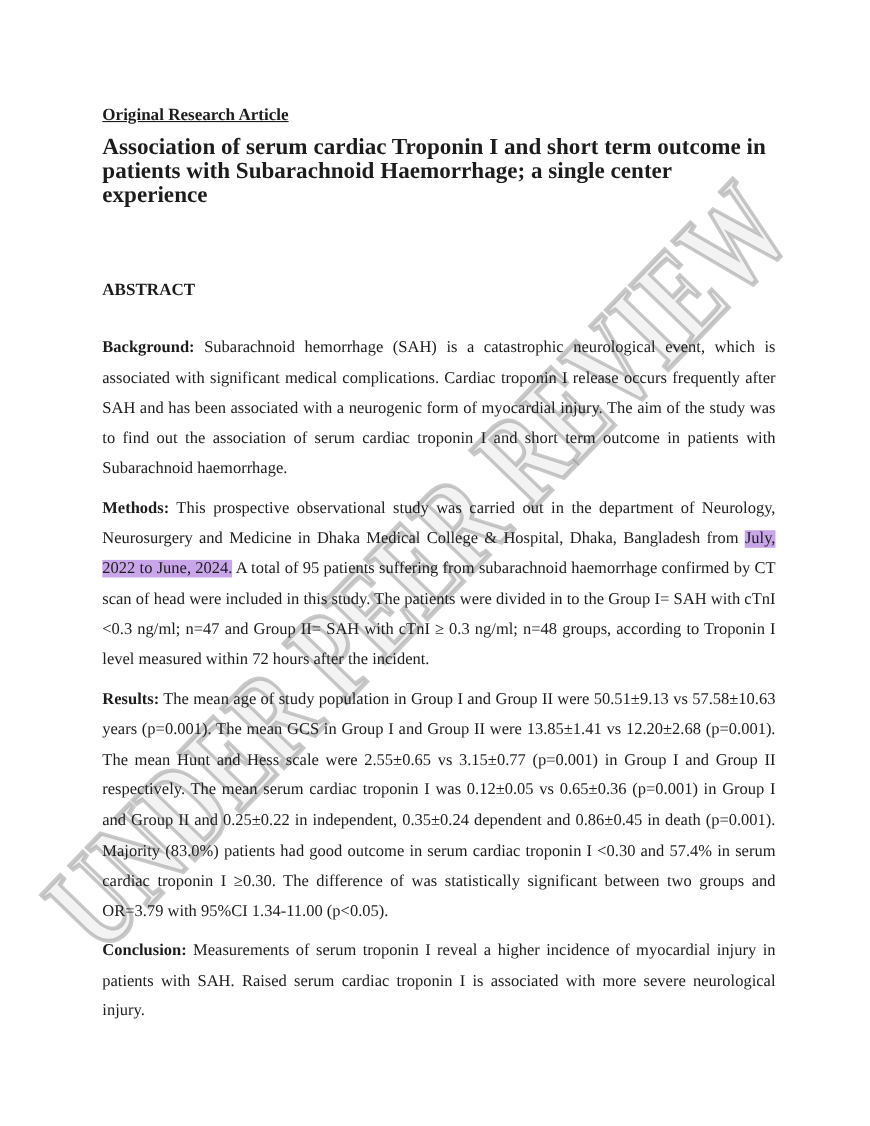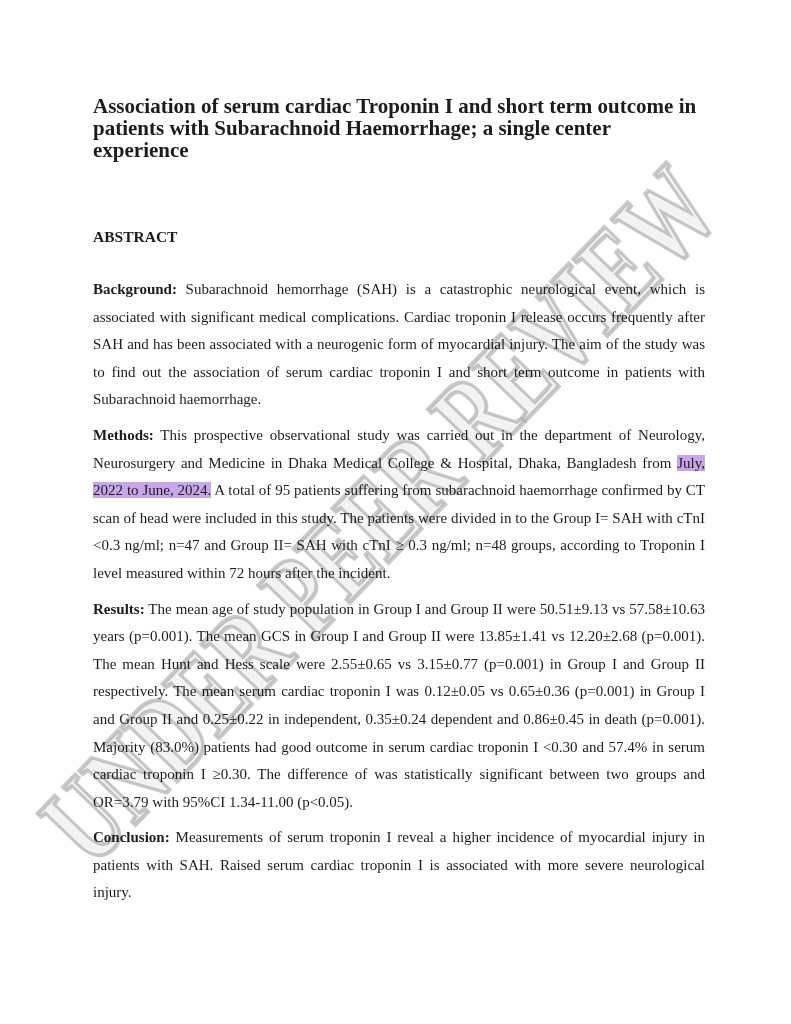--- a/index.html
+++ b/index.html
@@ -70,20 +70,21 @@
 </style>
 </head>
 <body>
 
 <div class="page">
 
   <div class="watermark">UNDER PEER REVIEW</div>
 
   <div class="content">
 
+    <h1 class="article-type">Original Research Article</h1>
 
     <h2 class="paper-title">Association of serum cardiac Troponin I and short term outcome in patients with Subarachnoid Haemorrhage; a single center experience</h2>
 
     <h3 class="abstract-heading">ABSTRACT</h3>
 
     <p class="para"><strong>Background:</strong><span> Subarachnoid hemorrhage (SAH) is a catastrophic neurological event, which is associated with significant medical complications. Cardiac troponin I release occurs frequently after SAH and has been associated with a neurogenic form of myocardial injury. The aim of the study was to find out the association of serum cardiac troponin I and short term outcome in patients with Subarachnoid haemorrhage.</span></p>
 
     <p class="para"><strong>Methods:</strong><span> This prospective observational study was carried out in the department of Neurology, Neurosurgery and Medicine in Dhaka Medical College &amp; Hospital, Dhaka, Bangladesh from </span><mark class="hl">July, 2022 to June, 2024.</mark><span> A total of 95 patients suffering from subarachnoid haemorrhage confirmed by CT scan of head were included in this study. The patients were divided in to the Group I= SAH with cTnI &lt;0.3 ng/ml; n=47 and Group II= SAH with cTnI ≥ 0.3 ng/ml; n=48 groups, according to Troponin I level measured within 72 hours after the incident.</span></p>
 
     <p class="para"><strong>Results:</strong><span> The mean age of study population in Group I and Group II were 50.51±9.13 vs 57.58±10.63 years (p=0.001). The mean GCS in Group I and Group II were 13.85±1.41 vs 12.20±2.68 (p=0.001). The mean Hunt and Hess scale were 2.55±0.65 vs 3.15±0.77 (p=0.001) in Group I and Group II respectively. The mean serum cardiac troponin I was 0.12±0.05 vs 0.65±0.36 (p=0.001) in Group I and Group II and 0.25±0.22 in independent, 0.35±0.24 dependent and 0.86±0.45 in death (p=0.001). Majority (83.0%) patients had good outcome in serum cardiac troponin I &lt;0.30 and 57.4% in serum cardiac troponin I ≥0.30. The difference of was statistically significant between two groups and OR=3.79 with 95%CI 1.34-11.00 (p&lt;0.05).</span></p>

